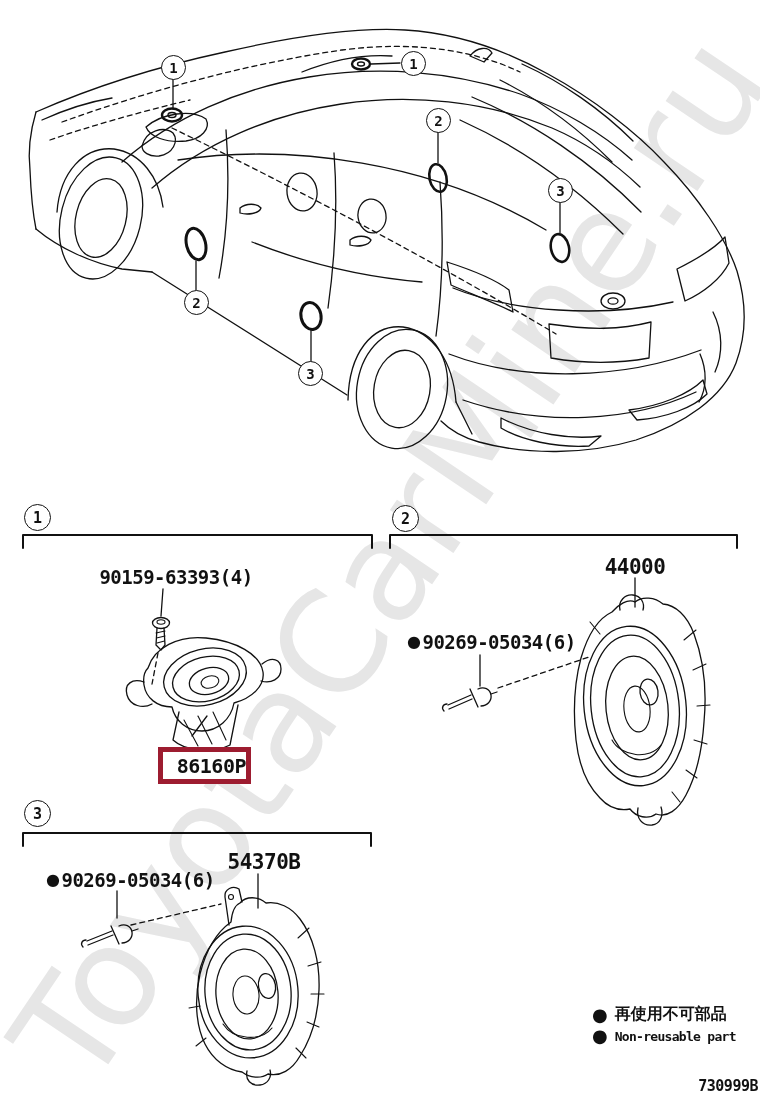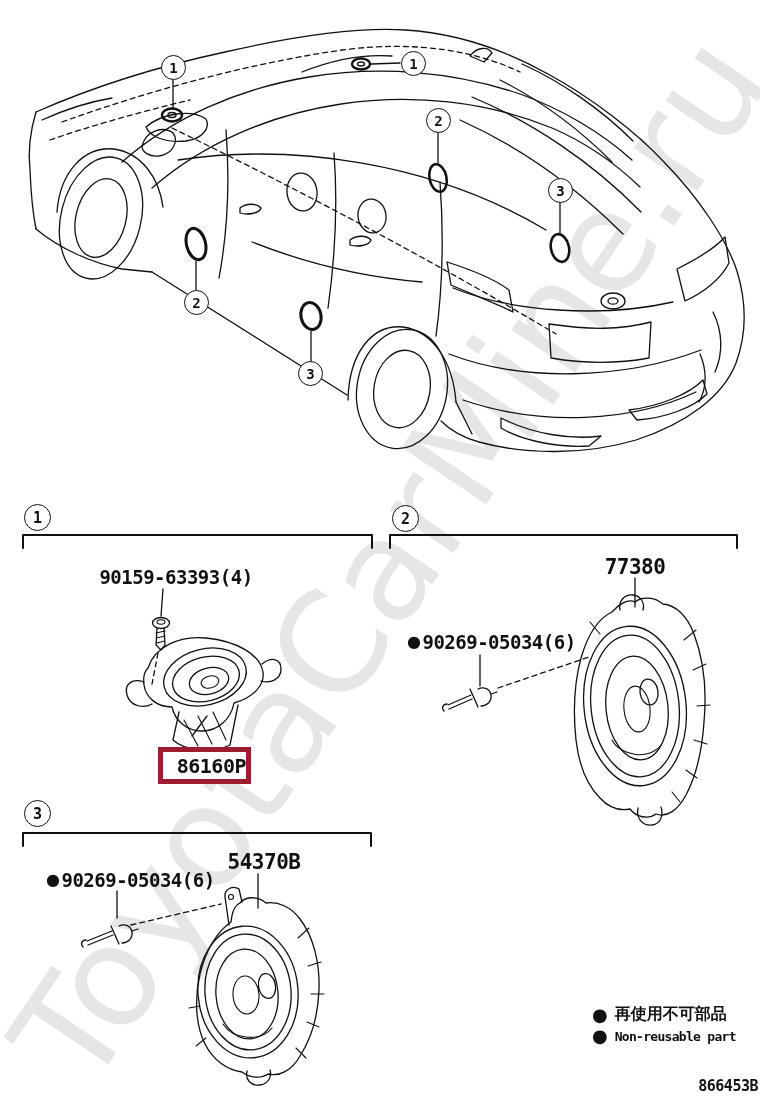--- a/index.html
+++ b/index.html
@@ -299,36 +299,36 @@
     </div>
   <div class="callout sec" style="left:24px; top:800px;">
       <span>3</span>
     </div>
 
   <div class="pn" style="left:176px; top:577px; font-size:19px;">90159-63393(4)</div>
   <div class="redbox">
     <span class="pn-in">86160P</span>
   </div>
 
-  <div class="pn" style="left:635px; top:567px;">77380</div>
+  <div class="pn" style="left:635px; top:567px;">44000</div>
   <div class="fastener" style="left:407px; top:642px;">
     <span class="bullet">●</span>
     <span>90269-05034(6)</span>
   </div>
 
   <div class="pn" style="left:264px; top:862px;">54370B</div>
   <div class="fastener" style="left:46px; top:880px;">
     <span class="bullet">●</span>
     <span>90269-05034(6)</span>
   </div>
 
   <div class="legend-row" style="left:592px; top:1014px;">
     <span class="bullet" style="font-size:18px;">●</span>
     <span class="legend-jp">再使用不可部品</span>
   </div>
   <div class="legend-row" style="left:592px; top:1036px;">
     <span class="bullet" style="font-size:18px;">●</span>
     <span class="legend-en">Non-reusable part</span>
   </div>
 
-  <div class="docnum">866453B</div>
+  <div class="docnum">730999B</div>
 
 </div>
 
 </body></html>

